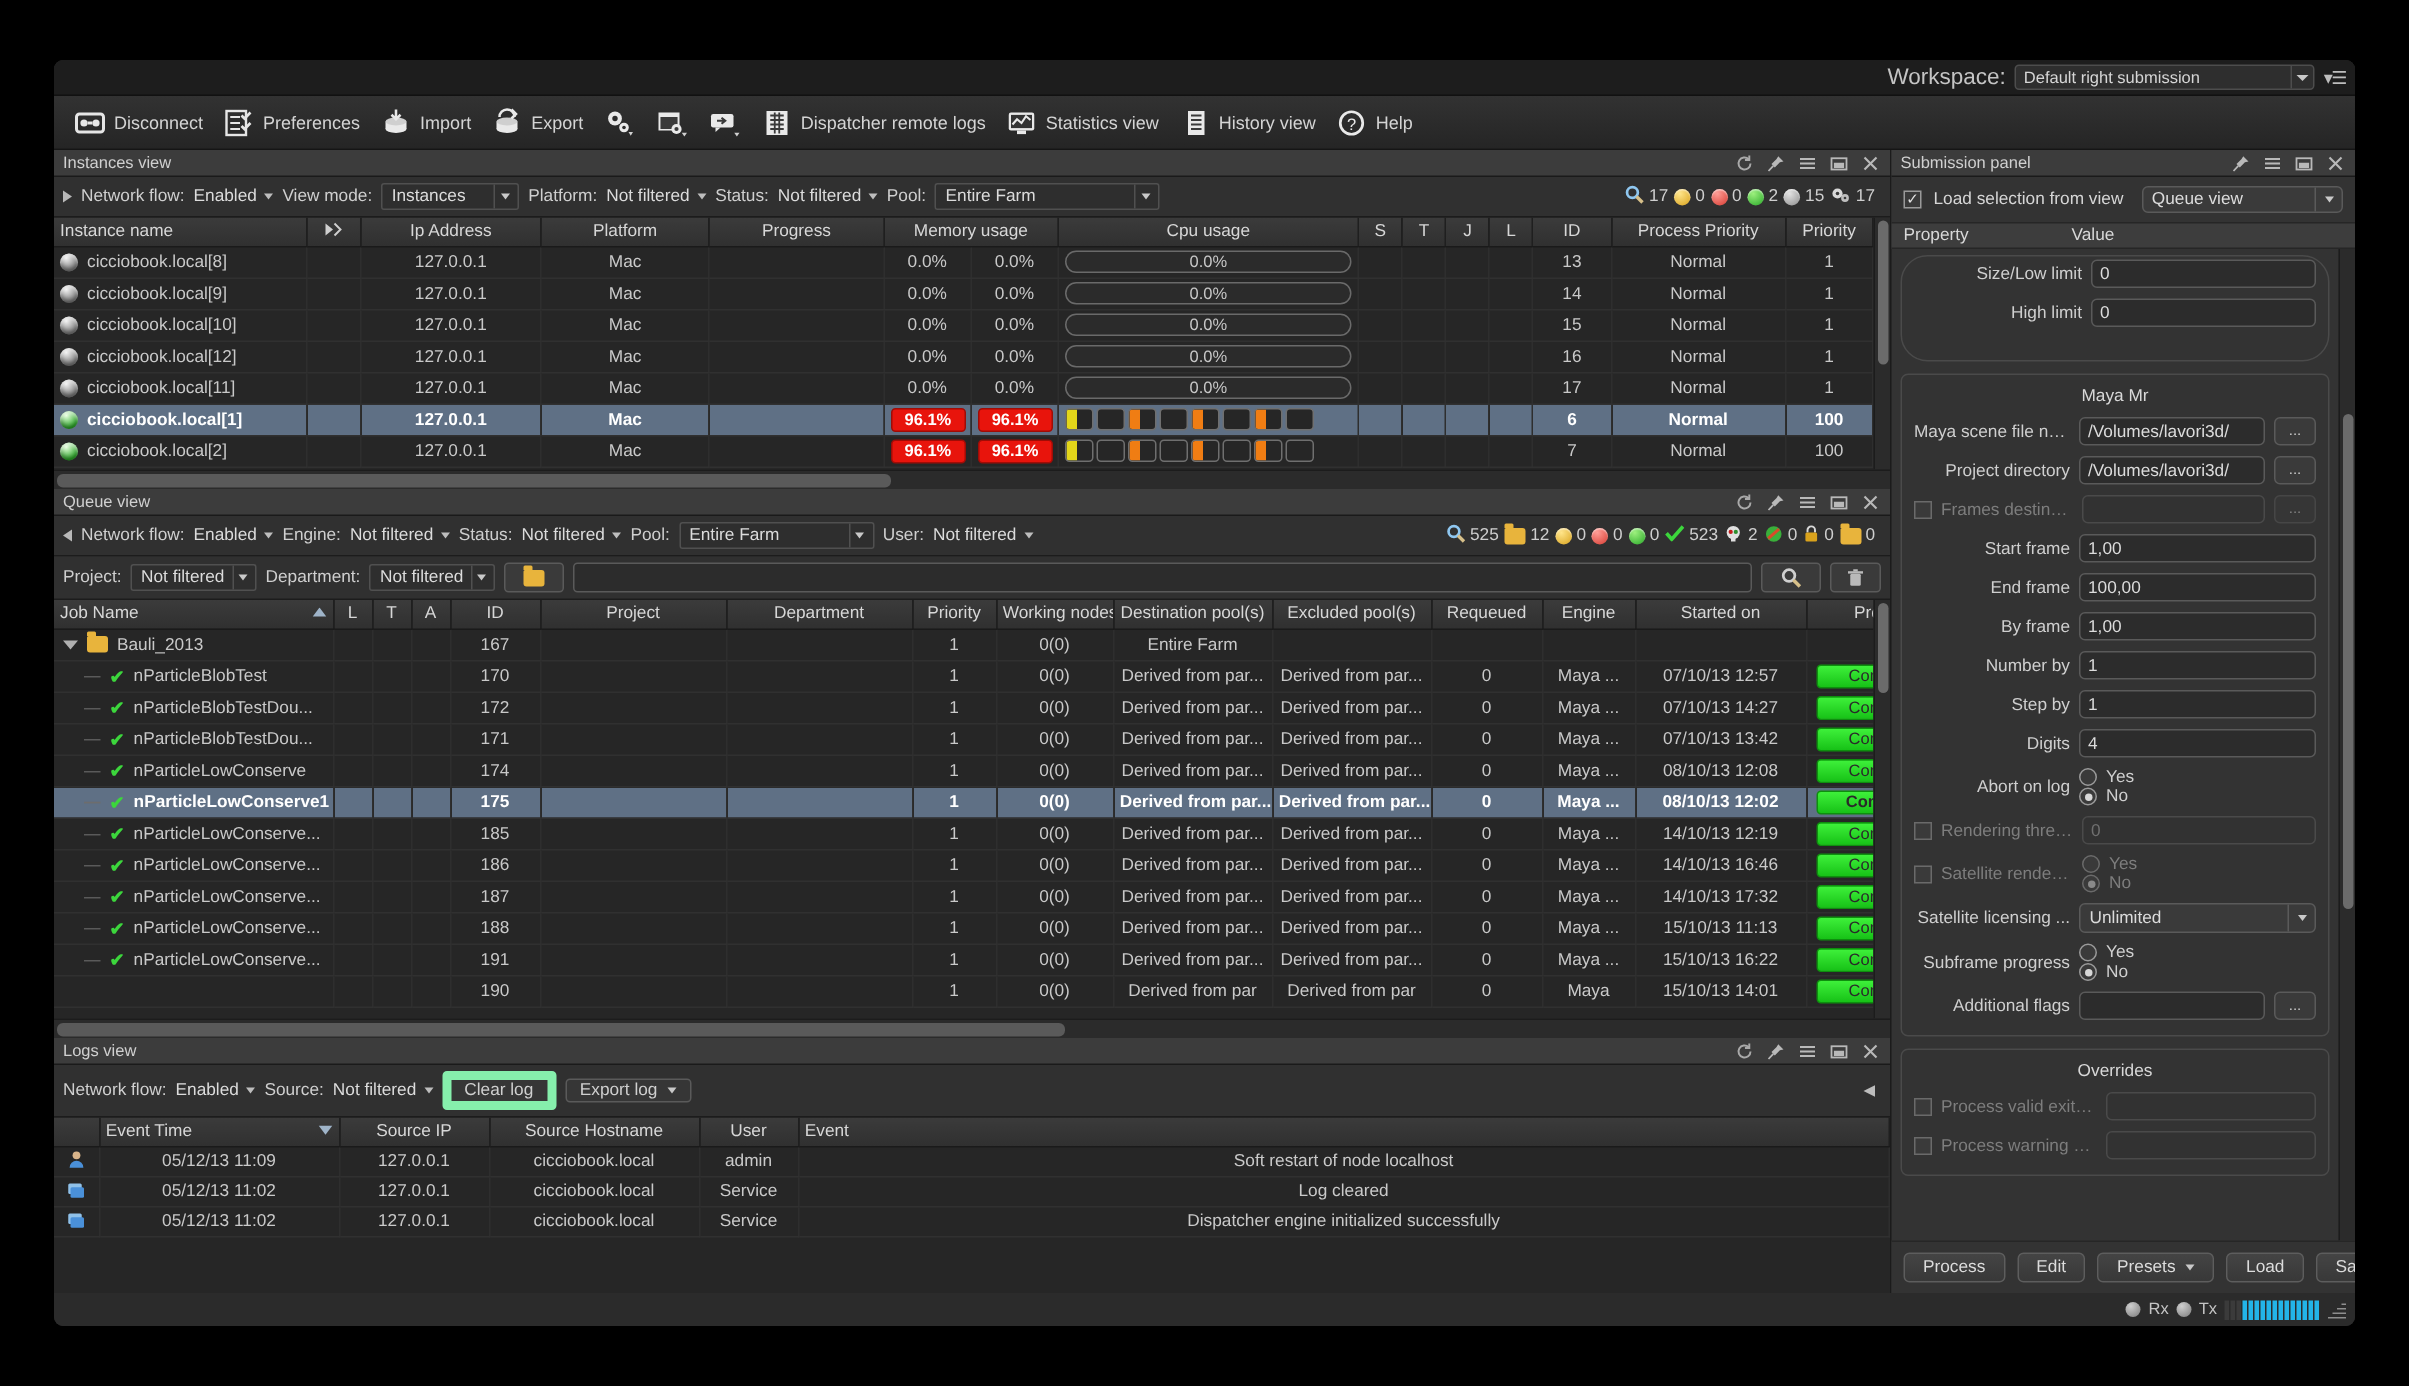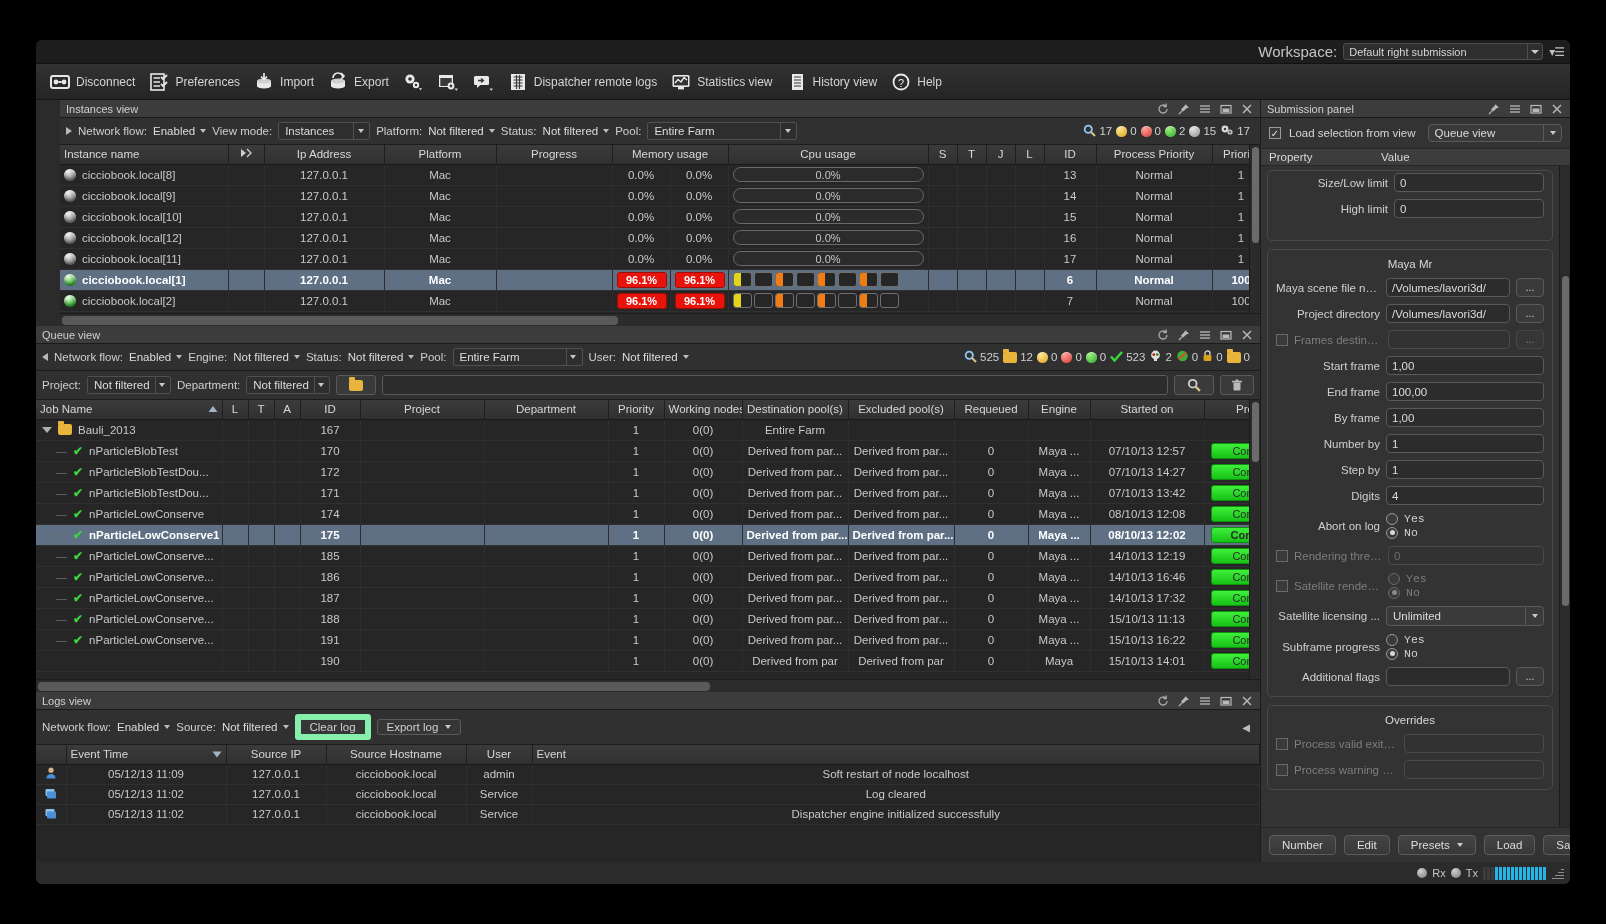--- a/index.html
+++ b/index.html
@@ -214,21 +214,21 @@
   .flabel.r { text-align: right; }
   .field {
     flex: 1; background: #2c2c2c; border: 1px solid #5a5a5a; border-radius: 4px;
     height: 19px; display: flex; align-items: center; padding: 0 5px;
     font-size: 11.5px; color: #dcdcdc; overflow: hidden; white-space: nowrap;
   }
   .field.dim { color: #6f6f6f; background: #323232; border-color: #4a4a4a; }
   .dots-btn { width: 28px; height: 19px; border: 1px solid #5a5a5a; border-radius: 4px;
               background: #3a3a3a; font-size: 10px; color: #cfcfcf; display: flex;
               align-items: center; justify-content: center; flex: 0 0 28px; }
-  .radios { display: flex; flex-direction: column; gap: 1px; font-family: Liberation Mono, monospace; }
+  .radios { display: flex; flex-direction: column; gap: 1px; }
   .radio { display: flex; align-items: center; gap: 6px; font-size: 11.5px; color: #cfcfcf; }
   .radio.dim { color: #7d7d7d; }
   .rdot { width: 12px; height: 12px; border-radius: 50%; border: 1px solid #9a9a9a;
           background: #3a3a3a; display: inline-flex; align-items: center; justify-content: center; }
   .rdot.on:after { content: ''; width: 5px; height: 5px; border-radius: 50%; background: #d8d8d8; }
   .rdot.dim { border-color: #6a6a6a; }
   .rdot.dim.on:after { background: #8a8a8a; }
   .sel-combo {
     flex: 1; background: #3a3a3a; border: 1px solid #5a5a5a; border-radius: 4px;
     height: 20px; display: flex; align-items: center; padding: 0 0 0 6px;
@@ -414,21 +414,21 @@
       </span>
       <span class="tb-label">Help</span>
     </div>
 
   </div>
 
   <div class="body-area">
 
     <div class="left-col">
 
-      <div class="panel" style="flex:0 0 226px;margin-left:24px;">
+      <div class="panel" style="flex:0 0 226px;">
         <div class="panel-title">
           <span>Instances view</span>
           <span class="tools">
             <span class="ptool"><svg width="12" height="12" viewBox="0 0 12 12">
                   <path d="M10 6a4 4 0 1 1-1.2-2.85" stroke="#bdbdbd" stroke-width="1.3" fill="none"></path>
                   <path d="M9.2 0.6 L9.2 3.6 L6.3 3.6" stroke="#bdbdbd" stroke-width="1.3" fill="none"></path>
                 </svg></span>
             <span class="ptool"><svg width="12" height="12" viewBox="0 0 12 12">
                   <path d="M7.5 1.2 L11 4.7 L8.6 5.2 L5.2 8.6 L3 6.4 L6.4 3 z" fill="#cfcfcf"></path>
                   <line x1="4.2" y1="7.6" x2="1" y2="11" stroke="#cfcfcf" stroke-width="1.2"></line>
@@ -1449,21 +1449,21 @@
       </div>
 
       <div class="sub-colhead">
         <div class="c1">Property</div>
         <div>Value</div>
       </div>
 
       <div class="sub-scroll">
         <div class="sub-body">
 
-          <div class="group" style="margin-top:4px;padding-top:2px;">
+          <div class="group" style="margin-top:4px;padding-top:2px;border-radius:18px;">
             <div class="frow">
               <span class="flabel r" style="width:112px">Size/Low limit</span>
               <span class="field">0</span>
             </div>
             <div class="frow" style="margin-bottom:12px">
               <span class="flabel r" style="width:112px">High limit</span>
               <span class="field">0</span>
             </div>
           </div>
 
@@ -1593,21 +1593,21 @@
               <span class="field dim"></span>
             </div>
           </div>
         </div>
         <div class="vscroll">
             <i style="top:110px;height:330px"></i>
           </div>
       </div>
 
       <div class="sub-buttons">
-        <span class="btn">Number</span>
+        <span class="btn">Process</span>
         <span class="btn">Edit</span>
         <span class="btn">
           <span>Presets</span>
           <i class="caret sm"></i>
         </span>
         <span class="btn">Load</span>
         <span class="btn">Save</span>
       </div>
     </div>
 

